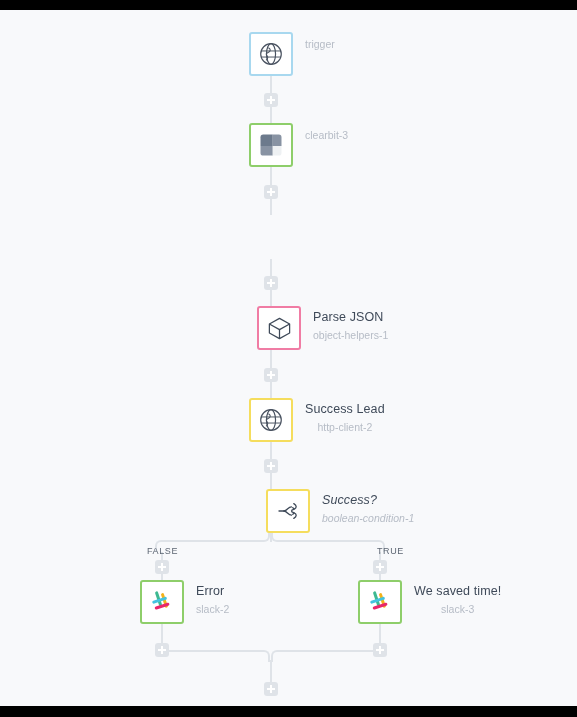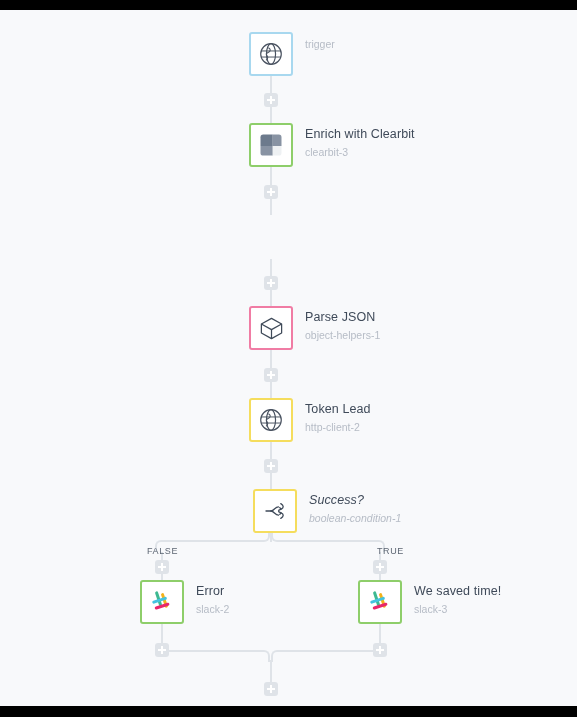--- a/index.html
+++ b/index.html
@@ -84,20 +84,21 @@
     font-size: 12.5px;
     color: #3f4a59;
     line-height: 17px;
     letter-spacing: 0.1px;
   }
   .node-sub {
     font-size: 10.5px;
     color: #b6bcc6;
     line-height: 16px;
     margin-top: 1px;
+    text-align: center;
   }
 
   .branch-label {
     position: absolute;
     font-size: 9px;
     color: #5d6673;
     letter-spacing: 0.6px;
     white-space: nowrap;
   }
   svg { display: block; }
@@ -168,27 +169,26 @@
       <span>
         <svg width="28" height="28" viewBox="0 0 32 32">
           <path d="M4 7a3 3 0 0 1 3-3h11v13H4z" fill="#6c7a8c"></path>
           <path d="M18 4h7a3 3 0 0 1 3 3v10h-10z" fill="#8893a3"></path>
           <path d="M4 17h14v11H7a3 3 0 0 1-3-3z" fill="#8893a3"></path>
           <path d="M18 17h10v8a3 3 0 0 1-3 3h-7z" fill="#eef1f3"></path>
         </svg>
       </span>
     </div>
     <div class="node-text">
-      <div class="node-title">Enrich with Clearbit</div>
       <div class="node-sub">clearbit-3</div>
     </div>
   </div>
 
 
-  <div class="node" style="left:249px; top:296px;">
+  <div class="node" style="left:257px; top:296px;">
     <div class="node-box pink">
       <span>
         <svg width="27" height="27" viewBox="0 0 24 24" fill="none" stroke="#3f4a59" stroke-width="1.1" stroke-linejoin="round">
           <path d="M12 3 21 8v8l-9 5-9-5V8z"></path>
           <path d="M3 8l9 5 9-5"></path>
           <path d="M12 13v8"></path>
         </svg>
       </span>
     </div>
     <div class="node-text">
@@ -202,26 +202,26 @@
       <span>
         <svg width="26" height="26" viewBox="0 0 24 24" fill="none" stroke="#4a5361" stroke-width="1.1">
           <circle cx="12" cy="12" r="9.5"></circle>
           <ellipse cx="12" cy="12" rx="4.2" ry="9.5"></ellipse>
           <path d="M3 9.2h18M3 14.8h18" stroke-width="0.9"></path>
           <path d="M9.5 6.2c1.6.6 2.2 2.1 1.4 3.3-.8 1.2-2.6 1-3.1 2.3-.5 1.3 1 2 1.2 3.3.2 1.2-.6 2-1.6 2.6" stroke-width="1"></path>
         </svg>
       </span>
     </div>
     <div class="node-text">
-      <div class="node-title">Token Lead</div>
+      <div class="node-title">Success Lead</div>
       <div class="node-sub">http-client-2</div>
     </div>
   </div>
 
-  <div class="node" style="left:253px; top:479px;font-style:italic;">
+  <div class="node" style="left:266px; top:479px;font-style:italic;">
     <div class="node-box yellow">
       <span>
         <svg width="28" height="28" viewBox="0 0 28 28" fill="none" stroke="#3f4a59" stroke-width="1.3" stroke-linecap="round" stroke-linejoin="round">
           <path d="M5 14h5"></path>
           <path d="M10 14c3 0 4-4.2 7.5-4.2"></path>
           <path d="M10 14c3 0 4 4.2 7.5 4.2"></path>
           <path d="M19.8 6.6c1.6 1 2.4 2 2.4 3.2s-1 2-2.2 2.4"></path>
           <path d="M19.8 21.4c1.6-1 2.4-2 2.4-3.2s-1-2-2.2-2.4"></path>
           <path d="M17.6 13.3l2.4-1.1-1.2-1.6"></path>
           <path d="M17.6 14.7l2.4 1.1-1.2 1.6"></path>

